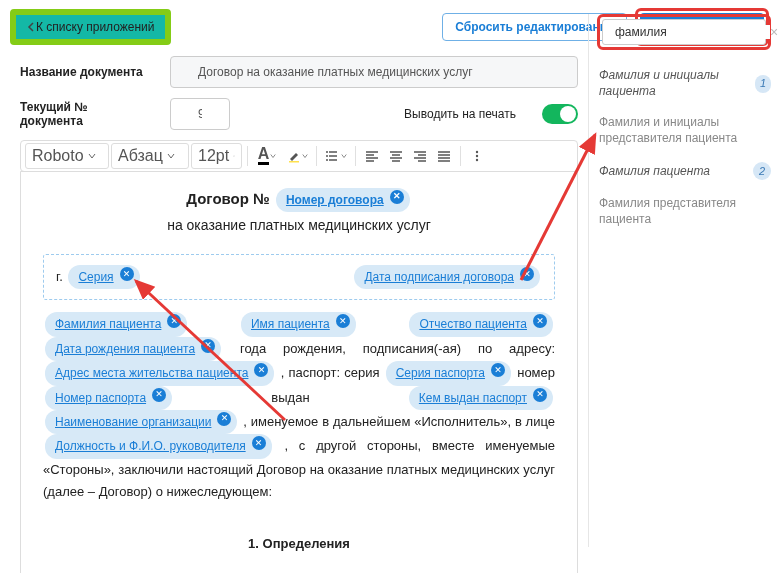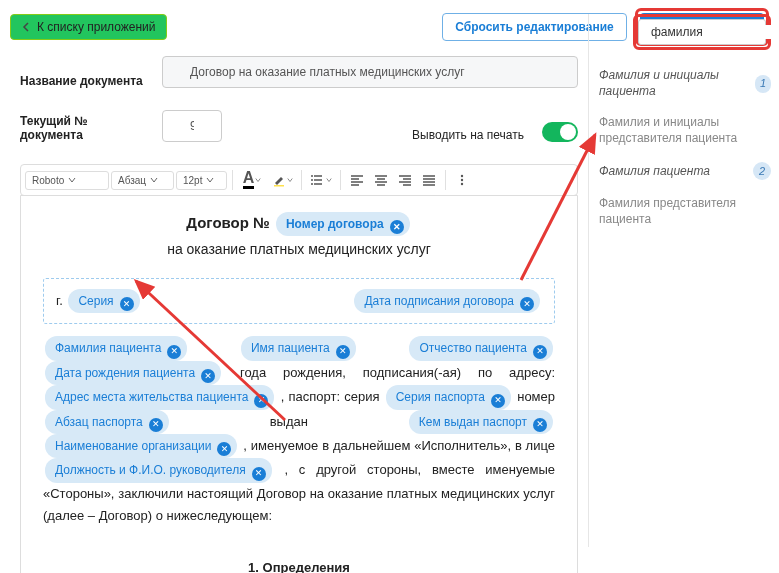--- a/index.html
+++ b/index.html
@@ -1,60 +1,60 @@
 <!DOCTYPE html>
 <html><head>
 <meta charset="utf-8">
 <style>
   * { box-sizing: border-box; margin: 0; padding: 0; font-family: Arial, Helvetica, sans-serif; }
   body { background: #fff; width: 779px; height: 573px; overflow: hidden; position: relative; }
   .top-row { display: flex; align-items: center; padding: 8px 10px 0 10px; gap: 8px; }
-  .btn-back { display: flex; align-items: center; gap: 6px; border: 1px solid #84cc16; background: #22c55e; padding: 5px 10px; font-size: 12px; border-radius: 4px; color: #222; cursor: pointer; }
+  .btn-back { display: flex; align-items: center; border: 6px solid #84cc16; background: #14b8a6; padding: 5px 10px; font-size: 12px; border-radius: 4px; color: #222; cursor: pointer; }
   .btn-back svg { width: 10px; height: 10px; }
   .spacer { flex: 1; }
   .btn-reset { background: #fff; color: #1a7ed6; border: 1px solid #6fb0e6; padding: 6px 12px; font-size: 12px; border-radius: 4px; font-weight: 600; cursor: pointer; }
   .btn-save { background: #1a7ed6; color: #fff; border: none; padding: 6px 30px; font-size: 12px; border-radius: 4px; font-weight: 600; cursor: pointer; height: 28px; }
   .highlight-red { border: 3px solid #e53935; border-radius: 6px; padding: 2px; }
   .layout { display: flex; height: calc(100% - 40px); }
   .main-col { width: 588px; padding: 10px 10px 0 20px; }
   .side-col { width: 191px; border-left: 1px solid #e6e6e6; padding: 8px; padding-top: 0; position: relative; top: -32px; }
-  .search-wrap { border: 3px solid #e53935; border-radius: 6px; padding: 2px; margin-bottom: 10px; margin-left: 36px; }
+  .search-wrap { border: 3px solid #e53935; border-radius: 6px; padding: 2px; margin-bottom: 10px; }
   .search-input { display: flex; align-items: center; border: 1px solid #ccc; border-radius: 3px; padding: 0 6px; height: 26px; background: #fff; }
   .search-input svg { width: 12px; height: 12px; opacity: .6; }
   .search-input input { border: none; outline: none; font-size: 12px; flex:1; margin-left: 6px; color: #333; }
   .search-input .clear { color: #bbb; font-size: 14px; cursor: pointer; }
   .var-item { display: flex; align-items: center; justify-content: space-between; font-size: 12px; color: #888; padding: 8px 0 8px 2px; line-height: 1.3; cursor: pointer; }
   .var-item.active { color: #555; font-style: italic; }
   .var-badge { background: #d6e7f6; color: #3a79b5; width: 18px; height: 18px; border-radius: 9px; display: inline-flex; align-items: center; justify-content: center; font-size: 11px; }
-  .form-row { display: flex; align-items: flex-end; gap: 12px; margin-bottom: 22px; }
+  .form-row { display: flex; align-items: center; gap: 20px; margin-bottom: 10px; }
   .form-label { font-size: 12px; font-weight: 600; color: #222; width: 130px; }
   .form-input { flex: 1; border: 1px solid #ccc; border-radius: 4px; background: #f6f7f8; padding: 8px 27px; font-size: 12px; color: #555; }
   .form-input input { border: none; background: transparent; width: 100%; outline: none; font-size: 12px; color: #555; }
   .form-input.small { flex: 0 0 60px; background: #fff; }
   .print-label { font-size: 12px; font-weight: 400; color: #222; margin-left: auto; margin-right: 6px; }
   .toggle { width: 36px; height: 20px; background: #13b65d; border-radius: 10px; position: relative; cursor: pointer; }
   .toggle::after { content:''; position: absolute; width: 16px; height: 16px; background: #fff; border-radius: 50%; top: 2px; right: 2px; }
   .editor-toolbar { display: flex; align-items: center; border: 1px solid #ddd; border-radius: 4px; height: 32px; padding: 0 4px; gap: 2px; margin-bottom: -1px; background: #fff; }
-  .tb-select { border: 1px solid #ddd; border-radius: 3px; padding: 3px 6px; font-size: 10px; display: flex; align-items: center; gap: 4px; color: #555; background: #fff; cursor: pointer; }
+  .tb-select { border: 1px solid #ddd; border-radius: 3px; padding: 3px 6px; font-size: 16px; display: flex; align-items: center; gap: 4px; color: #555; background: #fff; cursor: pointer; }
   .tb-select.font { width: 84px; }
-  .tb-select.para { width: 63px; }
+  .tb-select.para { width: 78px; }
   .tb-select.size { width: 51px; }
   .tb-select svg { width: 8px; height: 8px; }
   .tb-sep { width: 1px; height: 20px; background: #e0e0e0; margin: 0 3px; }
   .tb-btn { width: 22px; height: 22px; display: inline-flex; align-items: center; justify-content: center; cursor: pointer; border-radius: 3px; color: #555; }
   .tb-btn svg { width: 14px; height: 14px; }
   .tb-btn .caret { width: 6px; height: 6px; margin-left: 1px; }
   .editor-body-wrap { border: 1px solid #ddd; border-radius: 0 0 4px 4px; position: relative; height: 408px; overflow: hidden; }
   .editor-scroll { height: 100%; overflow-y: auto; }
   .editor-body { padding: 14px 22px 40px 22px; font-size: 13px; color: #222; line-height: 1.7; }
   .doc-h1 { text-align: center; font-weight: 700; font-size: 15px; }
   .doc-h1 .pill { vertical-align: middle; }
   .doc-h2 { text-align: center; font-weight: 400; font-size: 14px; margin-top: 2px; }
   .dashed-box { border: 1px dashed #9ecbee; border-radius: 3px; padding: 10px 12px; margin: 16px 0 12px 0; display: flex; align-items: center; justify-content: space-between; }
-  .pill { display: inline-flex; align-items: flex-end; background: #d7e9f7; color: #1a7ed6; border-radius: 12px; padding: 2px 6px 2px 10px; font-size: 12px; margin: 0 2px; white-space: nowrap; cursor: default; }
+  .pill { display: inline-flex; align-items: flex-start; background: #d7e9f7; color: #1a7ed6; border-radius: 12px; padding: 2px 6px 2px 10px; font-size: 12px; margin: 0 2px; white-space: nowrap; cursor: default; text-decoration: underline; }
   .pill .x { width: 14px; height: 14px; background: #1a7ed6; color: #fff; border-radius: 50%; display: inline-flex; align-items: center; justify-content: center; font-size: 9px; margin-left: 6px; cursor: pointer; line-height: 1; }
   .doc-p { text-align: justify; }
   .doc-sec { text-align: center; font-weight: 700; margin-top: 30px; }
   .arrow-svg { position: absolute; pointer-events: none; }
   
   .editor-scroll::-webkit-scrollbar { width: 10px; }
   .editor-scroll::-webkit-scrollbar-thumb { background: #c6c6c6; border-radius: 5px; }
   .editor-scroll::-webkit-scrollbar-track { background: transparent; }
 </style>
 </head>
@@ -214,21 +214,21 @@
               </span><span> года рождения, подписания(-ая) по адресу: </span>
           <span class="pill">
                 <span>Адрес места жительства пациента</span>
                 <span class="x">✕</span>
               </span><span> , паспорт: серия </span>
           <span class="pill">
                 <span>Серия паспорта</span>
                 <span class="x">✕</span>
               </span><span> номер </span>
           <span class="pill">
-                <span>Абзац паспорта</span>
+                <span>Номер паспорта</span>
                 <span class="x">✕</span>
               </span><span> выдан </span>
           <span class="pill">
                 <span>Кем выдан паспорт</span>
                 <span class="x">✕</span>
               </span>
           <span class="pill">
                 <span>Наименование организации</span>
                 <span class="x">✕</span>
               </span><span> , именуемое в дальнейшем «Исполнитель», в лице </span>

